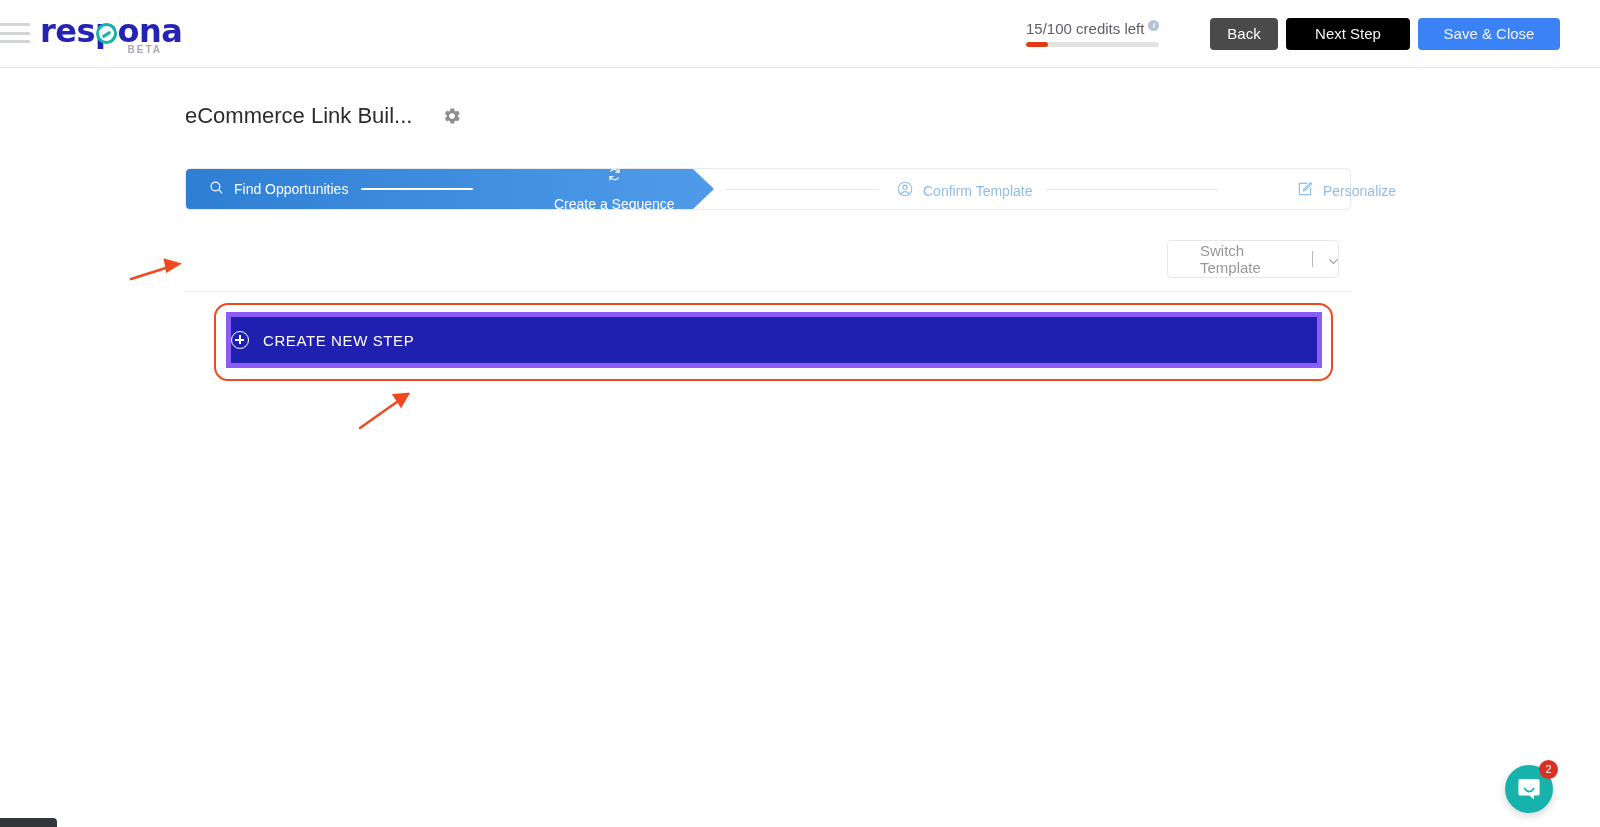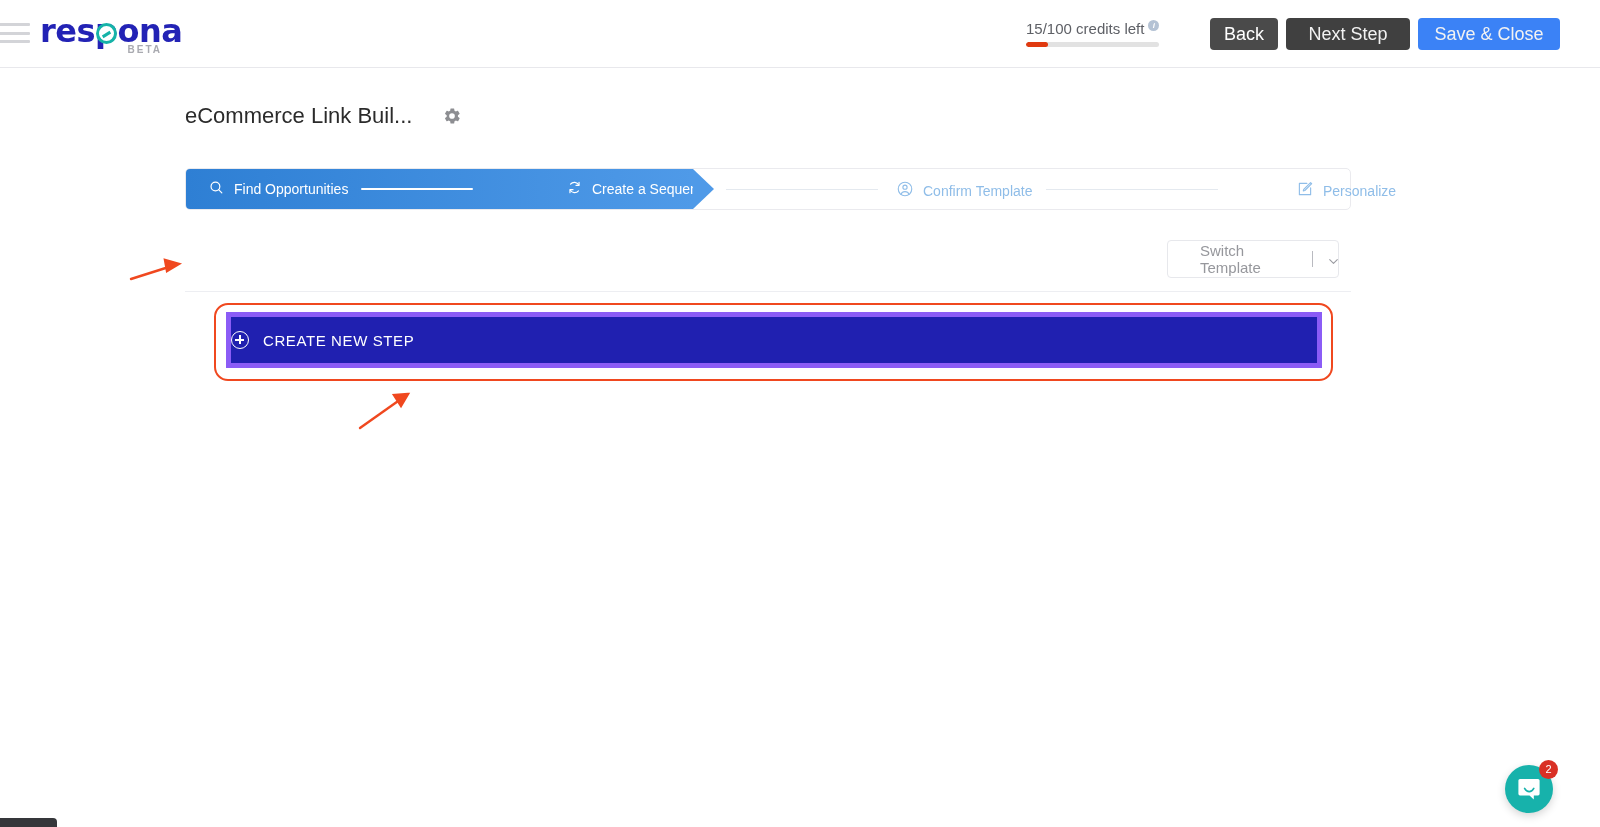--- a/index.html
+++ b/index.html
@@ -58,25 +58,25 @@
   }
   .credits-bar {
     position: absolute; left: 0; top: 22px; width: 133px; height: 5px;
     background: #e2e2e2; border-radius: 3px; overflow: hidden;
   }
   .credits-bar-fill { height: 100%; width: 16.5%; background: #e03a10; border-radius: 3px; }
 
   .btn {
     position: absolute; top: 18px; height: 32px;
     border: none; border-radius: 4px;
-    font-size: 18px; font-family: "Liberation Sans", sans-serif;
+    font-size: 15px; font-family: "Liberation Sans", sans-serif;
     cursor: pointer; line-height: 32px; text-align: center;
   }
   .btn-back { left: 1210px; width: 68px; background: #4a4a4a; color: #ffffff; }
-  .btn-next { left: 1286px; width: 124px; background: #404040; color: #f2f2f2; }
+  .btn-next { left: 1286px; width: 124px; background: #000000; color: #f2f2f2; }
   .btn-save { left: 1418px; width: 142px; background: #3b82f6; color: #f2f2f2; }
 
   
   .page-title-row {
     position: absolute; left: 185px; top: 103px;
     display: flex; align-items: center; gap: 30px;
   }
   .page-title { font-size: 22px; color: #2b2b2b; font-weight: 400; }
   .gear-icon { width: 20px; height: 20px; position: relative; display: block; }
 
@@ -94,21 +94,21 @@
   }
   .step-active::after {
     content: ""; position: absolute; right: -21px; top: 0;
     width: 0; height: 0;
     border-top: 20px solid transparent;
     border-bottom: 20px solid transparent;
     border-left: 21px solid #4f9ae8;
   }
   .step-item { display: flex; align-items: center; gap: 9px; }
   .step-1 { position: absolute; left: 22px; }
-  .step-2 { position: absolute; left: 380px; }
+  .step-2 { position: absolute; left: 368px; flex-direction: column; }
   .step-label-on { color: #ffffff; font-size: 14px; white-space: nowrap; }
   .step-label-off { color: #8fbde8; font-size: 14px; white-space: nowrap; }
   .connector-on {
     position: absolute; left: 175px; top: 19px; width: 112px; height: 2px;
     background: #ffffff; border-radius: 1px;
   }
   .step-3 { position: absolute; left: 710px; top: 11px; }
   .step-4 { position: absolute; left: 1110px; top: 11px; }
   .connector-off-1 {
     position: absolute; left: 540px; top: 20px; width: 152px; height: 1px; background: #e4e9ef;

